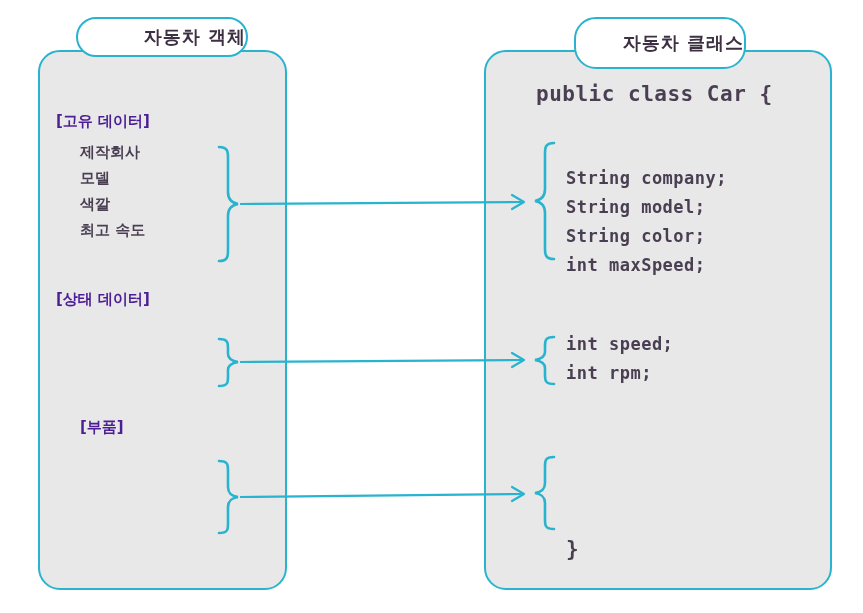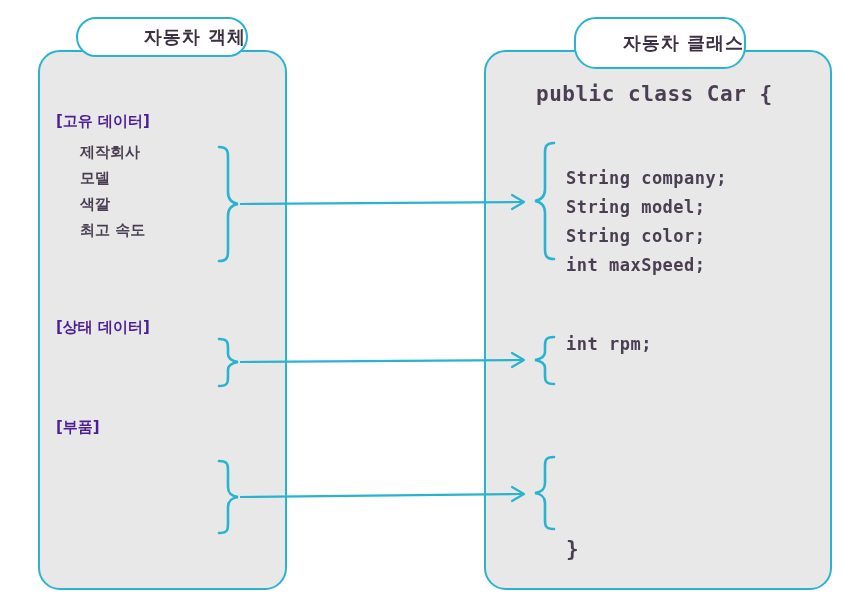--- a/index.html
+++ b/index.html
@@ -91,22 +91,22 @@
   .group-item {
     font-family: "DejaVu Sans", sans-serif;
     font-size: 15px;
     font-weight: bold;
     color: #4a3f52;
     white-space: nowrap;
     line-height: 26px;
   }
 
   #group-unique { top: 112px; }
-  #group-state  { top: 290px; margin-top: 28px; }
-  #group-parts  { top: 418px; }
+  #group-state  { top: 290px; }
+  #group-parts  { top: 418px; margin-left: 24px; }
 
   
   .code-line {
     position: absolute;
     font-family: "DejaVu Sans Mono", monospace;
     font-size: 21px;
     font-weight: bold;
     color: #4a3f52;
     white-space: pre;
     letter-spacing: 0.5px;
@@ -197,20 +197,21 @@
   <div class="code-line" id="code-class-decl">public class Car {</div>
 
   <div class="code-block" id="code-block-fields">
     <div class="code-row">String company;</div>
     <div class="code-row">String model;</div>
     <div class="code-row">String color;</div>
     <div class="code-row">int maxSpeed;</div>
   </div>
 
   <div class="code-block" id="code-block-state">
+    <div class="code-row">int speed;</div>
     <div class="code-row">int rpm;</div>
   </div>
 
 
   <div class="code-line" id="code-close-brace">}</div>
 
   <svg id="overlay" viewBox="0 0 863 613">
 
     <path class="brace" d="M 219 147
              C 228 147 228 152 228 158

